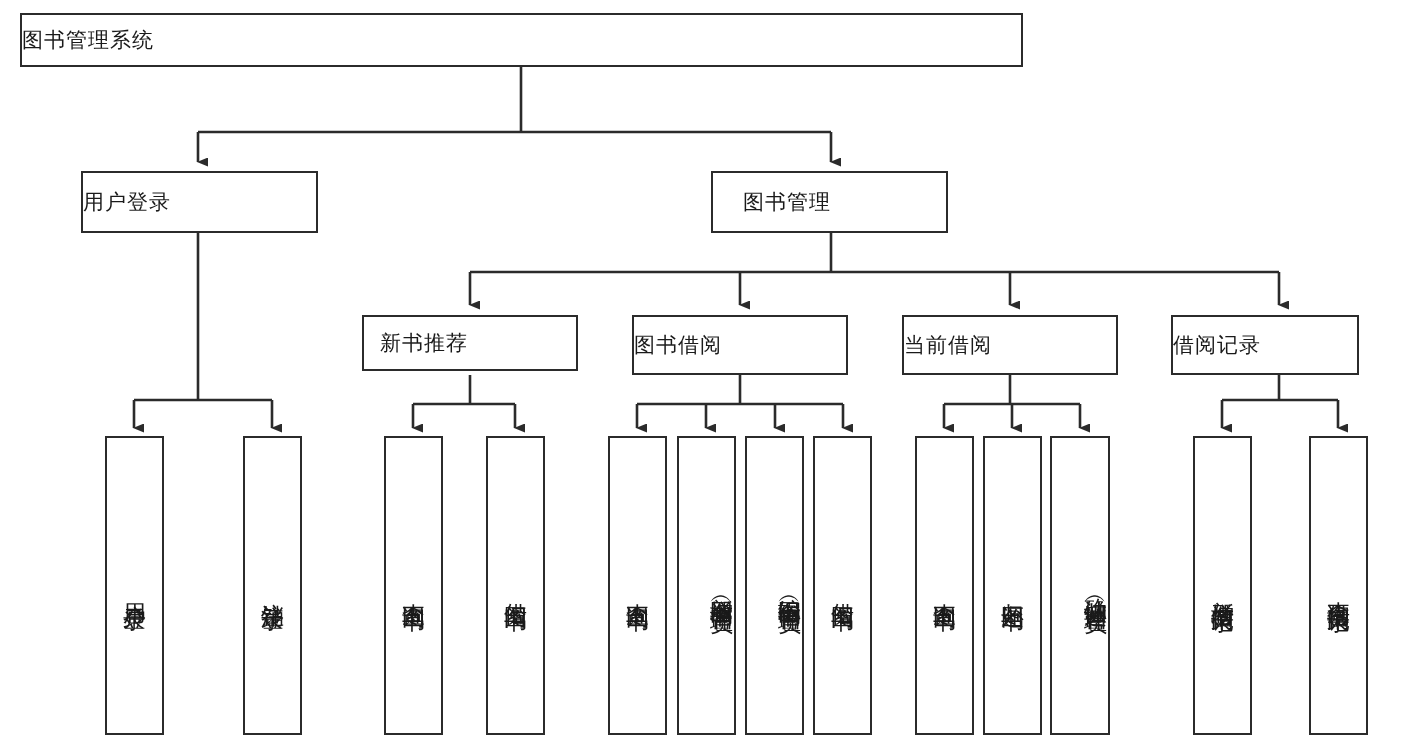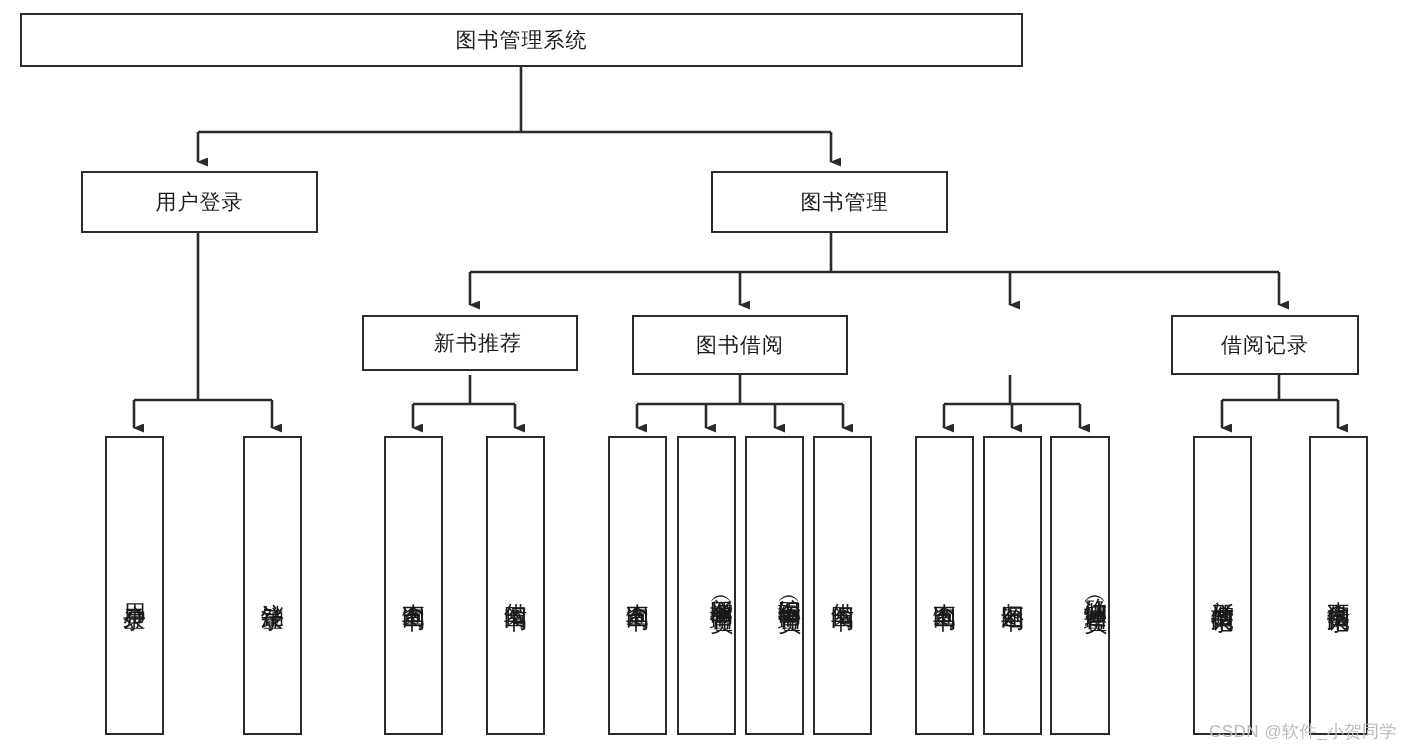--- a/index.html
+++ b/index.html
@@ -24,21 +24,21 @@
     height: 747px;
     pointer-events: none;
   }
   .node {
     position: absolute;
     box-sizing: border-box;
     background: #ffffff;
     border: 2.5px solid #2b2b2b;
     display: flex;
     align-items: center;
-    justify-content: center;
+    justify-content: flex-start;
     color: #1a1a1a;
   }
   .node.horiz {
     font-size: 21px;
     letter-spacing: 1px;
   }
   .node.vert {
     writing-mode: vertical-rl;
     text-orientation: upright;
     font-size: 23px;
@@ -131,20 +131,23 @@
   <div class="node horiz" style="left:711px; top:171px; width:237px; height:62px;padding-left:30px;">
     <span class="lbl">图书管理</span>
   </div>
 
   <div class="node horiz" style="left:362px; top:315px; width:216px; height:56px;padding-left:16px;">
     <span class="lbl">新书推荐</span>
   </div>
   <div class="node horiz" style="left:632px; top:315px; width:216px; height:60px;">
     <span class="lbl">图书借阅</span>
   </div>
+  <div class="node horiz" style="left:902px; top:315px; width:216px; height:60px;">
+    <span class="lbl">当前借阅</span>
+  </div>
   <div class="node horiz" style="left:1171px; top:315px; width:188px; height:60px;">
     <span class="lbl">借阅记录</span>
   </div>
 
   <div class="node vert centered" style="left:105px; top:436px; width:59px; height:299px;">
     <span class="lbl">用户登录</span>
   </div>
   <div class="node vert centered" style="left:243px; top:436px; width:59px; height:299px;">
     <span class="lbl">注销登录</span>
   </div>
@@ -179,15 +182,14 @@
     <span class="lbl">确认归还（管理员）</span>
   </div>
 
   <div class="node vert centered" style="left:1193px; top:436px; width:59px; height:299px;">
     <span class="lbl">新增借阅记录</span>
   </div>
   <div class="node vert centered" style="left:1309px; top:436px; width:59px; height:299px;">
     <span class="lbl">查询借阅记录</span>
   </div>
 
-  <div id="watermark">CSDN @软件_小贺同学</div>
 
 </div>
 
 </body></html>

